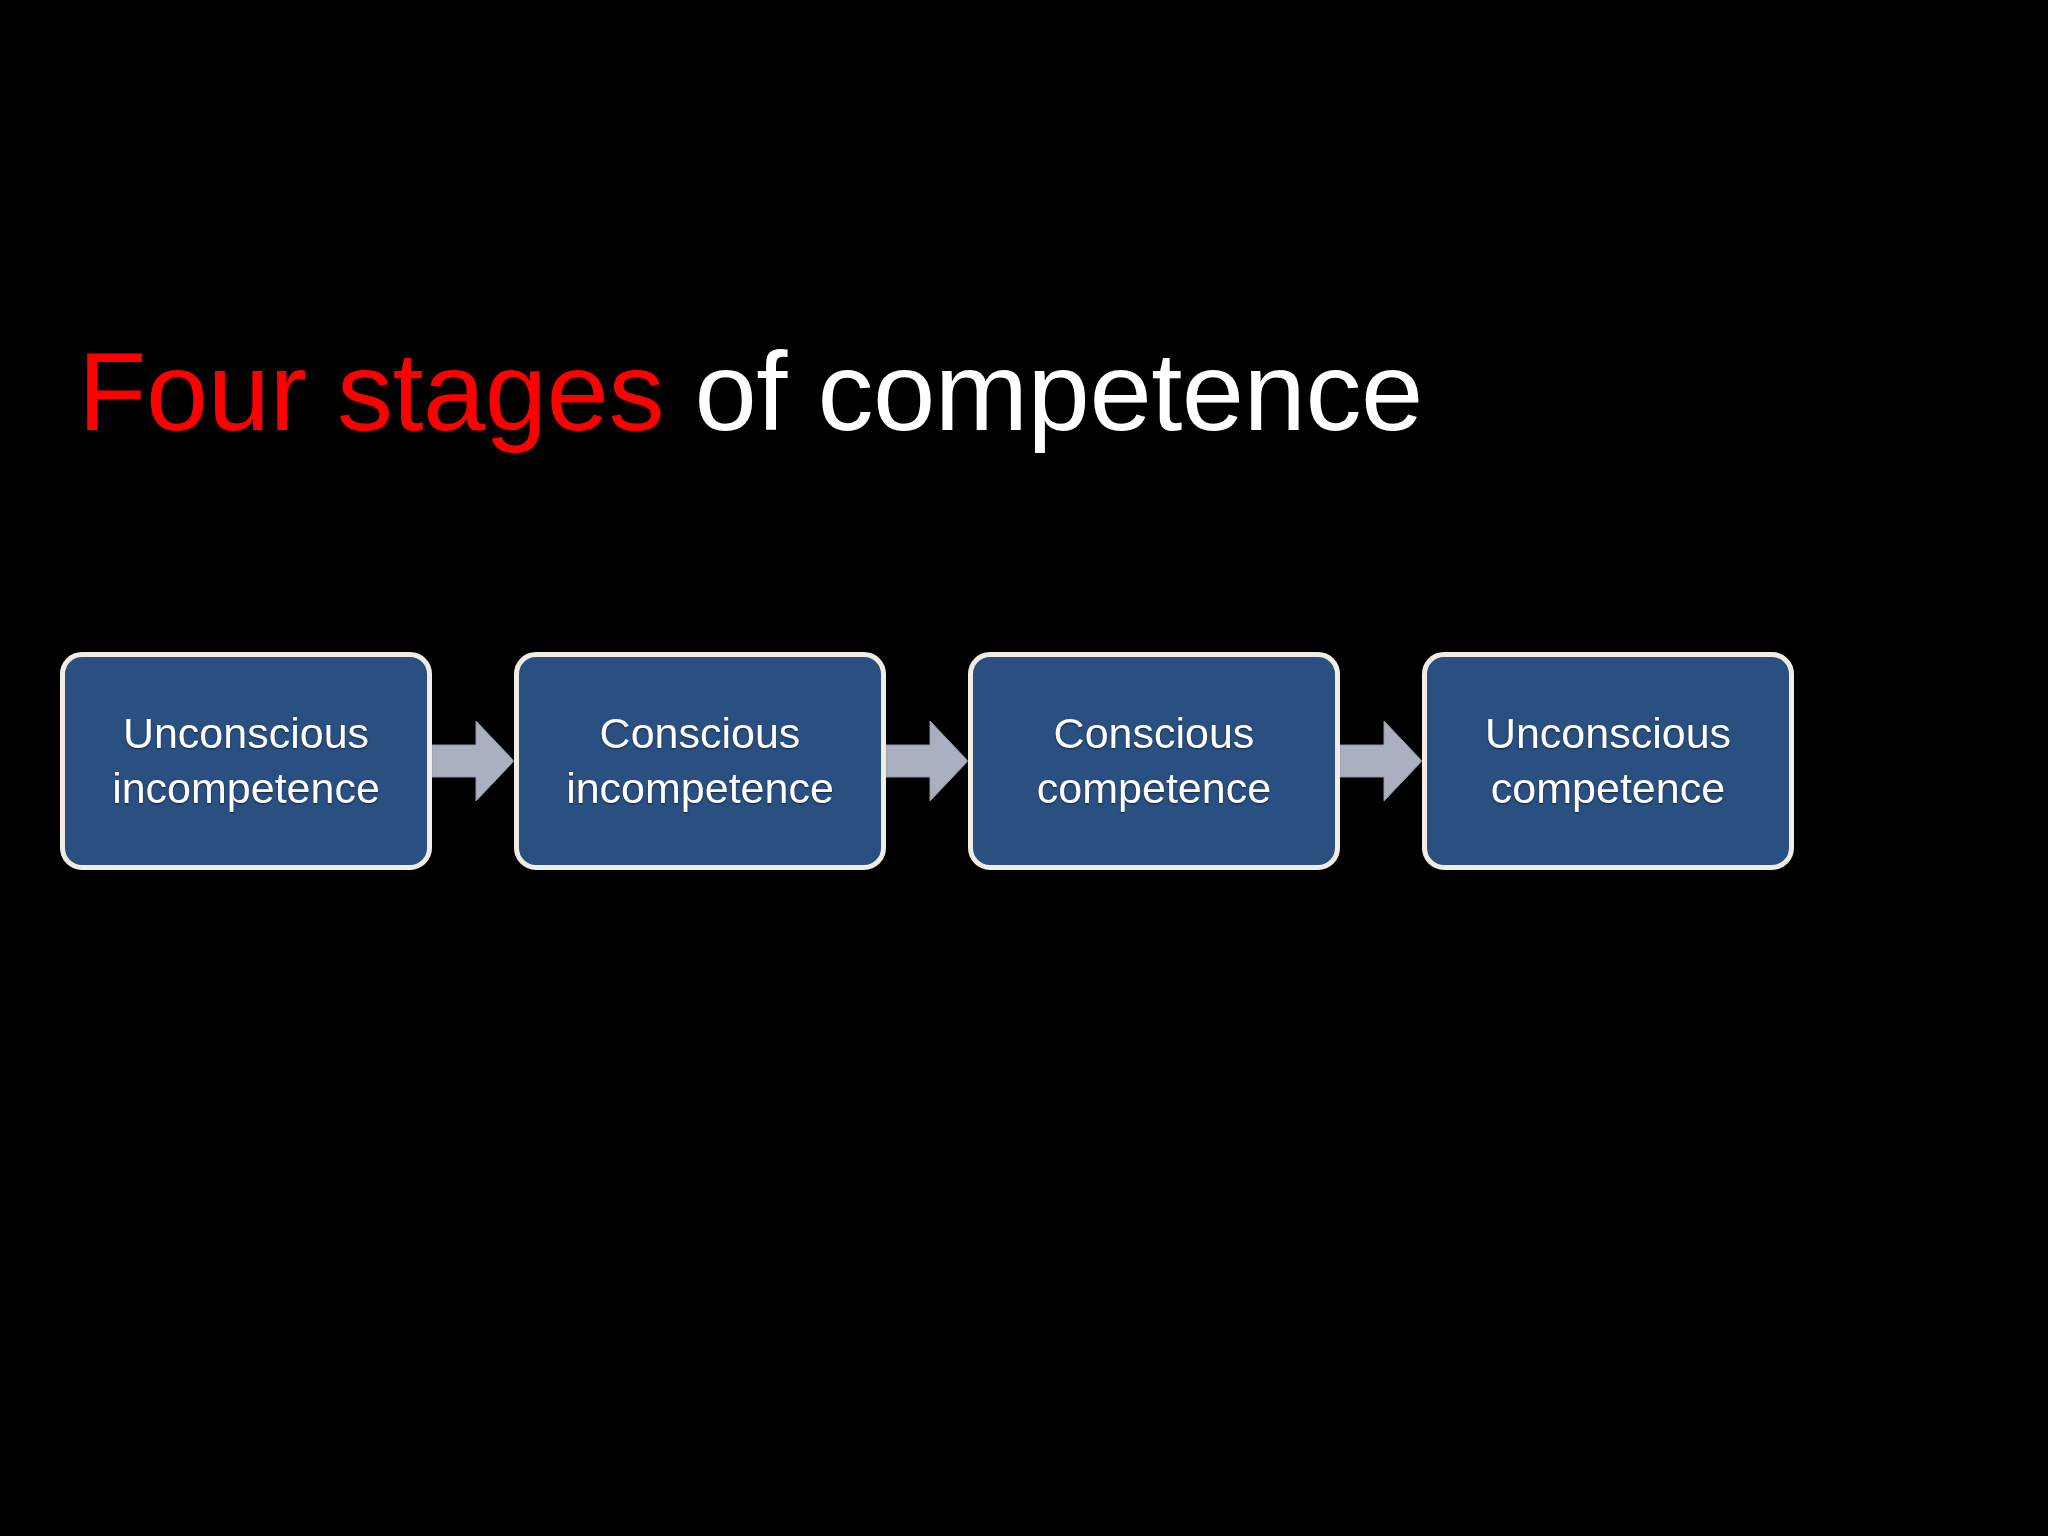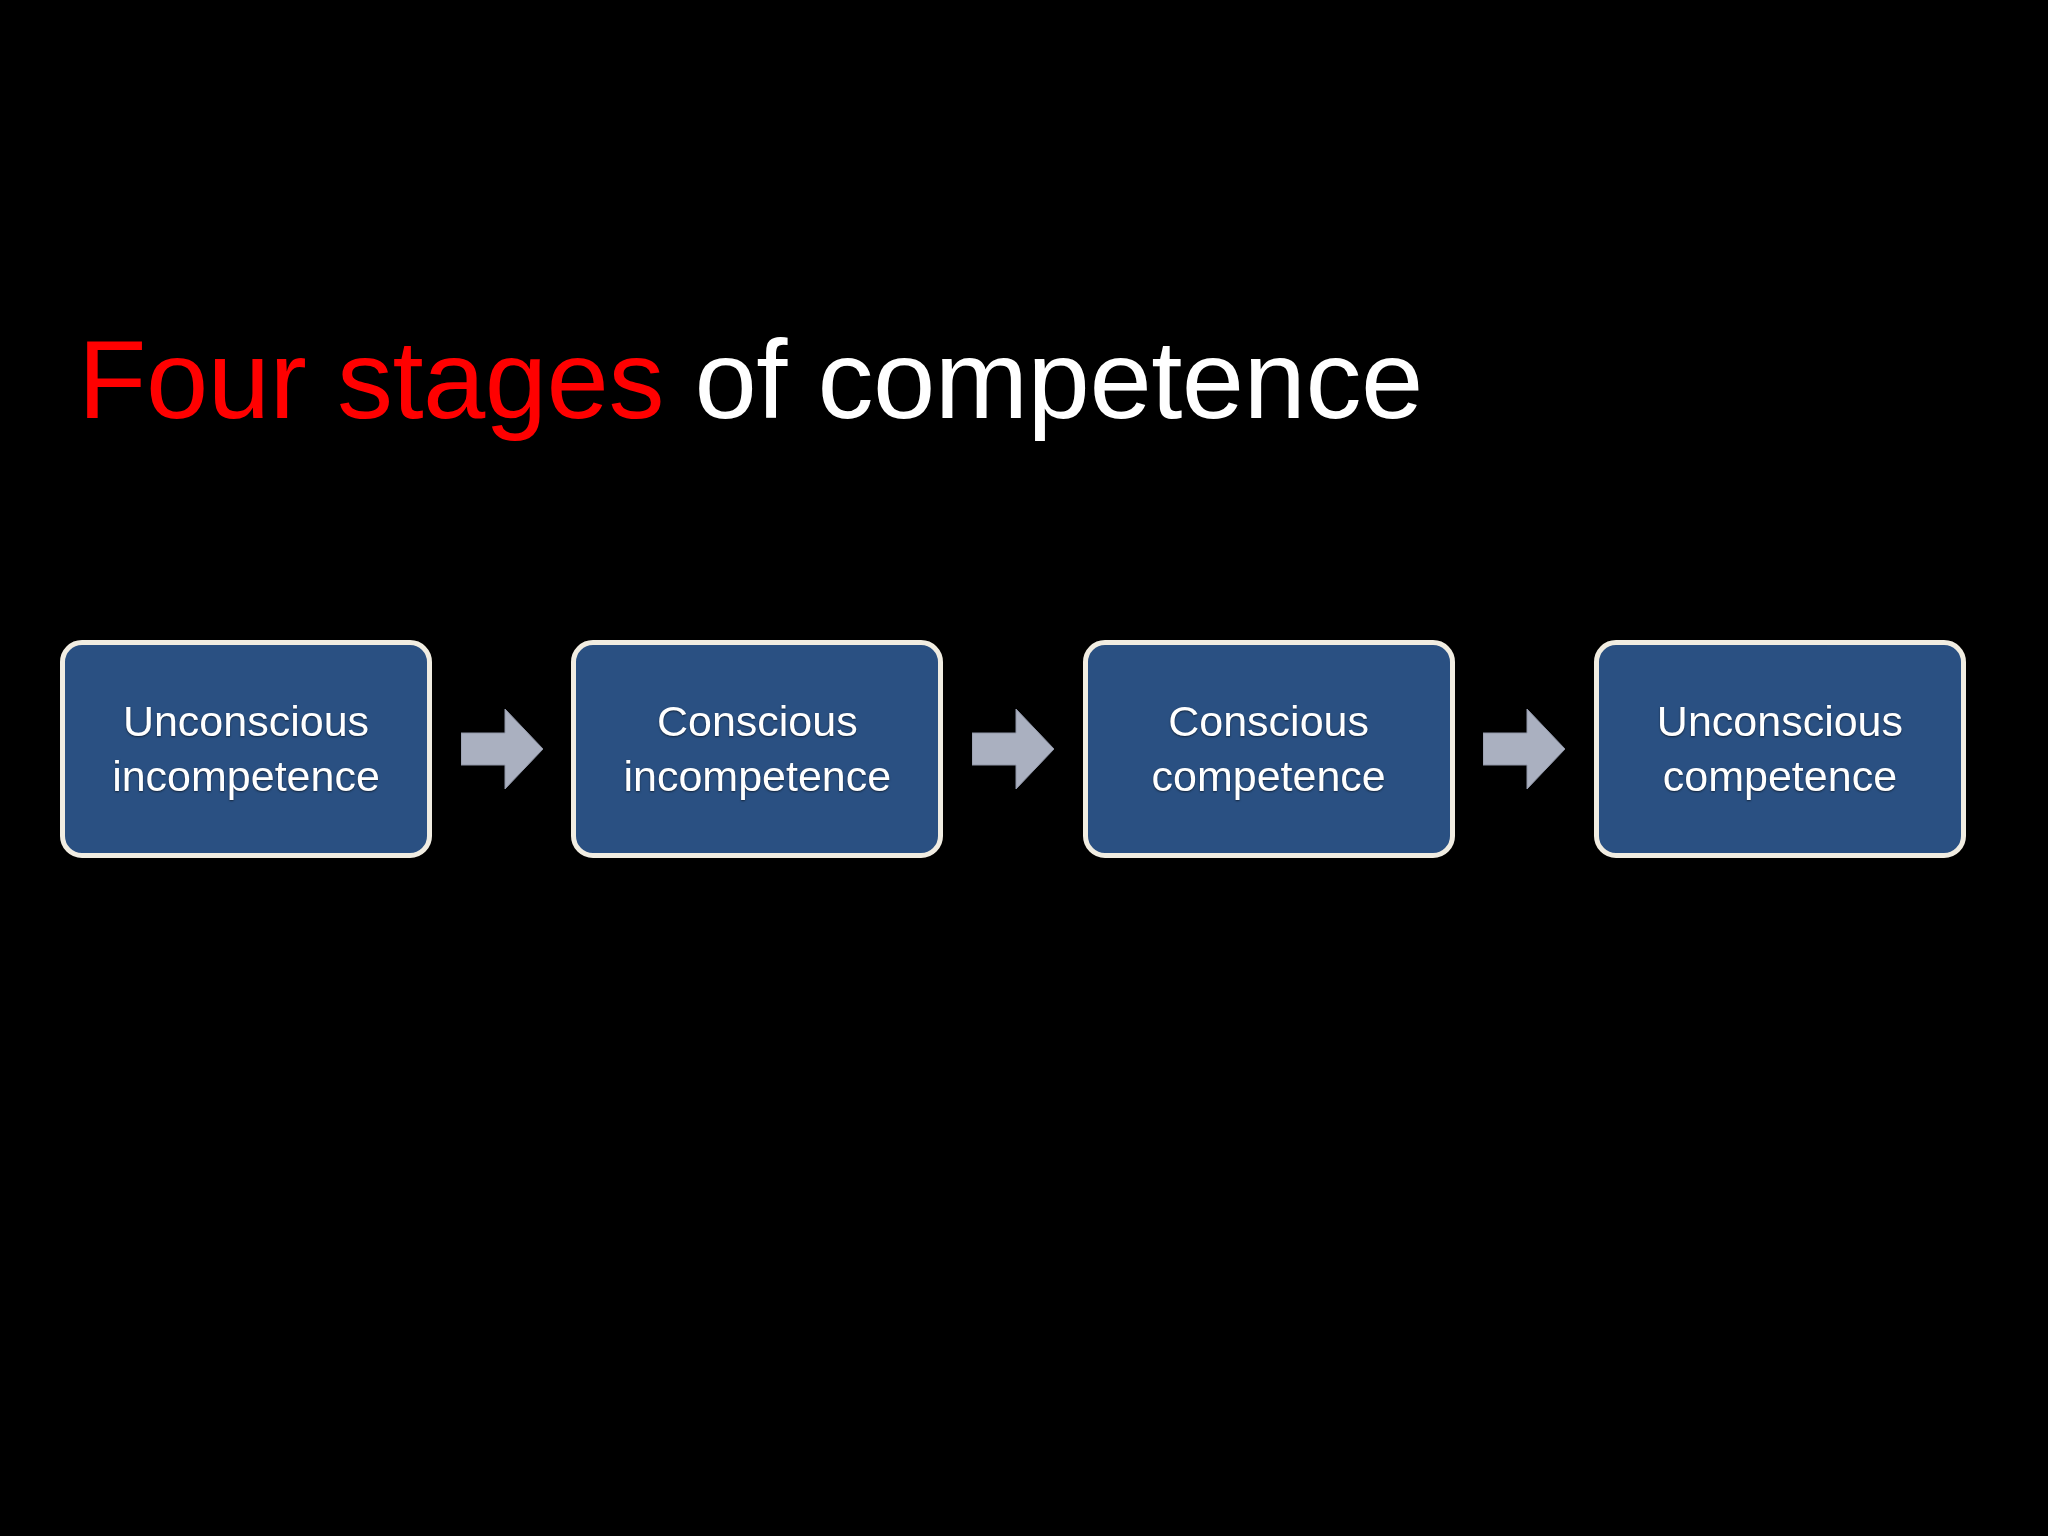--- a/index.html
+++ b/index.html
@@ -13,20 +13,21 @@
     height: 1536px;
     overflow: hidden;
     font-family: "Liberation Sans", sans-serif;
     position: relative;
   }
 
   #slide {
     position: absolute;
     inset: 0;
     background: #000000;
+    margin-top: 12px;
   }
 
   
   #slide-title {
     position: absolute;
     left: 78px;
     top: 242px;
     width: 1800px;
     font-size: 112px;
     line-height: 1.12;
@@ -40,21 +41,21 @@
   
   #process-chain {
     position: absolute;
     left: 60px;
     top: 640px;
     width: 1906px;
     height: 218px;
     display: flex;
     flex-direction: row;
     align-items: center;
-    justify-content: space-between;
+    justify-content: flex-start;
   }
 
   .stage-box {
     width: 372px;
     height: 218px;
     box-sizing: border-box;
     background: #2a5082;
     border: 5px solid #f1ede2;
     border-radius: 22px;
     display: flex;

